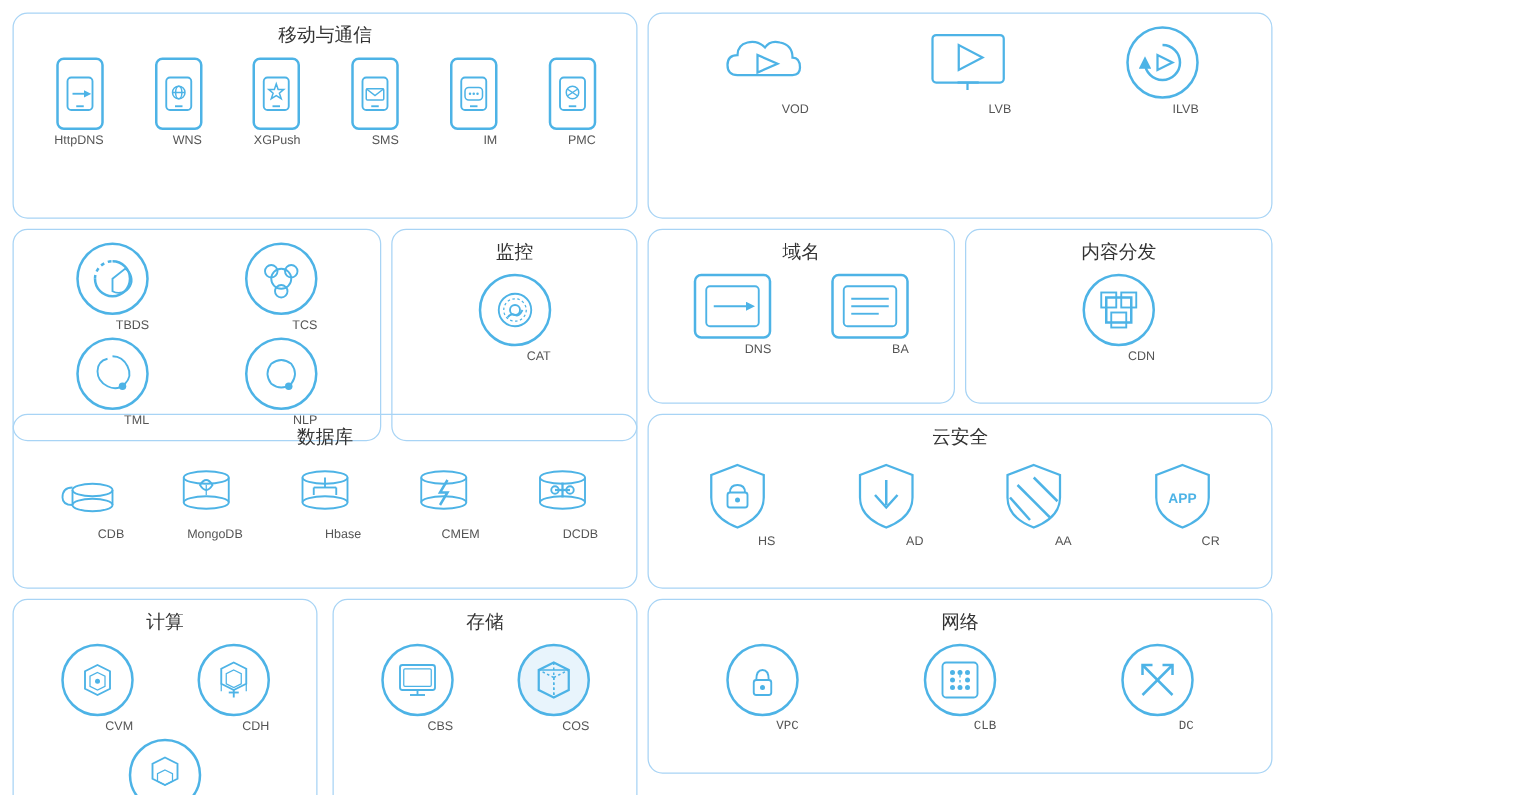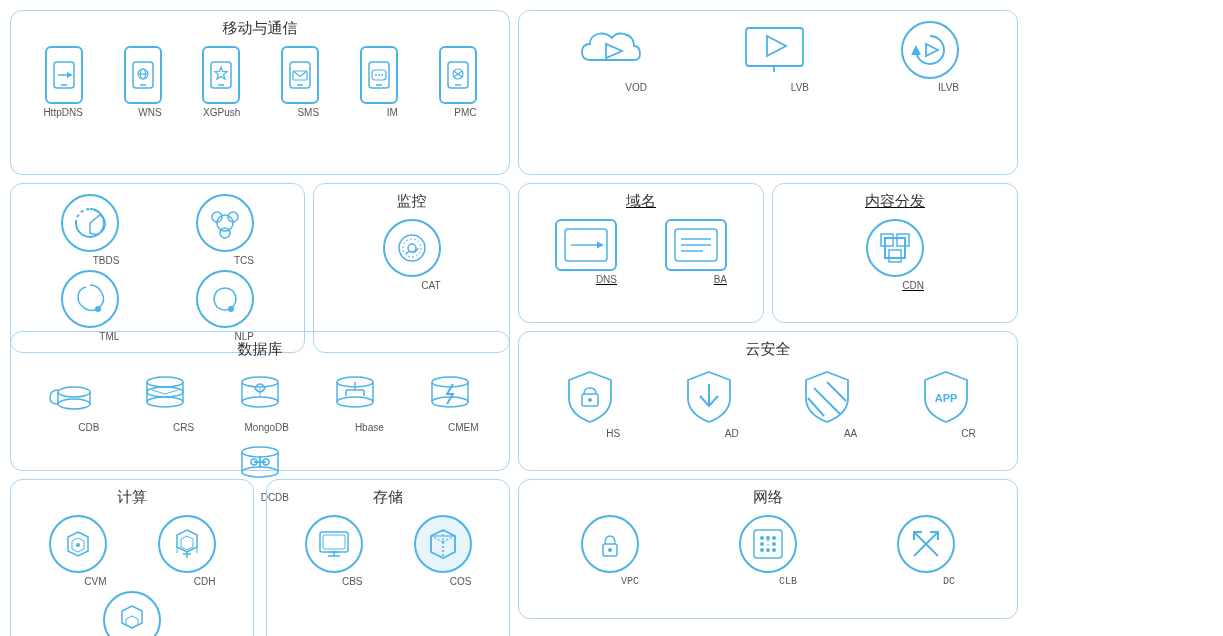--- a/index.html
+++ b/index.html
@@ -257,21 +257,21 @@
               <circle cx="18" cy="18" r="4" fill="none" stroke="#4db3e6" stroke-width="1.5"></circle>
               <path d="M12,24 Q15,20 18,22 Q21,24 24,18" fill="none" stroke="#4db3e6" stroke-width="1.5"></path>
             </svg>
           </div>
           <span class="icon-label">CAT</span>
         </div>
       </div>
     </div>
   </div>
 
-  <div style="grid-column:2; grid-row:2; display:grid; grid-template-columns:1fr 1fr; gap:8px;text-decoration:underline;">
+  <div style="grid-column:2; grid-row:2; display:grid; grid-template-columns:1fr 1fr; gap:8px;">
 
     <div class="section">
       <div class="section-title">域名</div>
       <div class="icon-row">
         <div class="icon-item">
           <div style="width:62px;height:52px;display:flex;align-items:center;justify-content:center;border:2px solid #4db3e6;border-radius:6px;">
             <svg width="46" height="36" viewBox="0 0 46 36">
               <rect x="2" y="2" width="42" height="32" rx="3" fill="none" stroke="#4db3e6" stroke-width="1.5"></rect>
               <line x1="8" y1="18" x2="38" y2="18" stroke="#4db3e6" stroke-width="1.5" marker-end="url(#arr3)"></line>
               <defs>
@@ -325,36 +325,20 @@
             <path d="M14,22 Q6,22 6,30 Q6,36 14,36" fill="none" stroke="#4db3e6" stroke-width="1.5"></path>
             <ellipse cx="30" cy="24" rx="16" ry="5" fill="none" stroke="#4db3e6" stroke-width="1.5"></ellipse>
             <line x1="14" y1="24" x2="14" y2="36" stroke="#4db3e6" stroke-width="1.5"></line>
             <line x1="46" y1="24" x2="46" y2="36" stroke="#4db3e6" stroke-width="1.5"></line>
             <ellipse cx="30" cy="36" rx="16" ry="5" fill="none" stroke="#4db3e6" stroke-width="1.5"></ellipse>
           </svg>
         </div>
         <span class="icon-label">CDB</span>
       </div>
 
-      <div class="icon-item">
-        <div style="width:58px;height:52px;display:flex;align-items:center;justify-content:center;">
-          <svg width="50" height="50" viewBox="0 0 50 50">
-            <ellipse cx="25" cy="14" rx="18" ry="5" fill="none" stroke="#4db3e6" stroke-width="1.5"></ellipse>
-            <line x1="7" y1="14" x2="7" y2="24" stroke="#4db3e6" stroke-width="1.5"></line>
-            <line x1="43" y1="14" x2="43" y2="24" stroke="#4db3e6" stroke-width="1.5"></line>
-            <ellipse cx="25" cy="24" rx="18" ry="5" fill="none" stroke="#4db3e6" stroke-width="1.5"></ellipse>
-            <line x1="7" y1="24" x2="7" y2="34" stroke="#4db3e6" stroke-width="1.5"></line>
-            <line x1="43" y1="24" x2="43" y2="34" stroke="#4db3e6" stroke-width="1.5"></line>
-            <ellipse cx="25" cy="34" rx="18" ry="5" fill="none" stroke="#4db3e6" stroke-width="1.5"></ellipse>
-
-            <path d="M12,22 L25,26 L38,22" fill="none" stroke="#4db3e6" stroke-width="1"></path>
-          </svg>
-        </div>
-        <span class="icon-label">CRS</span>
-      </div>
 
       <div class="icon-item">
         <div style="width:58px;height:52px;display:flex;align-items:center;justify-content:center;">
           <svg width="50" height="50" viewBox="0 0 50 50">
             <ellipse cx="25" cy="14" rx="18" ry="5" fill="none" stroke="#4db3e6" stroke-width="1.5"></ellipse>
             <line x1="7" y1="14" x2="7" y2="34" stroke="#4db3e6" stroke-width="1.5"></line>
             <line x1="43" y1="14" x2="43" y2="34" stroke="#4db3e6" stroke-width="1.5"></line>
             <ellipse cx="25" cy="34" rx="18" ry="5" fill="none" stroke="#4db3e6" stroke-width="1.5"></ellipse>
 
             <path d="M20,20 Q25,12 30,20 Q25,28 20,20Z" fill="none" stroke="#4db3e6" stroke-width="1.5"></path>

